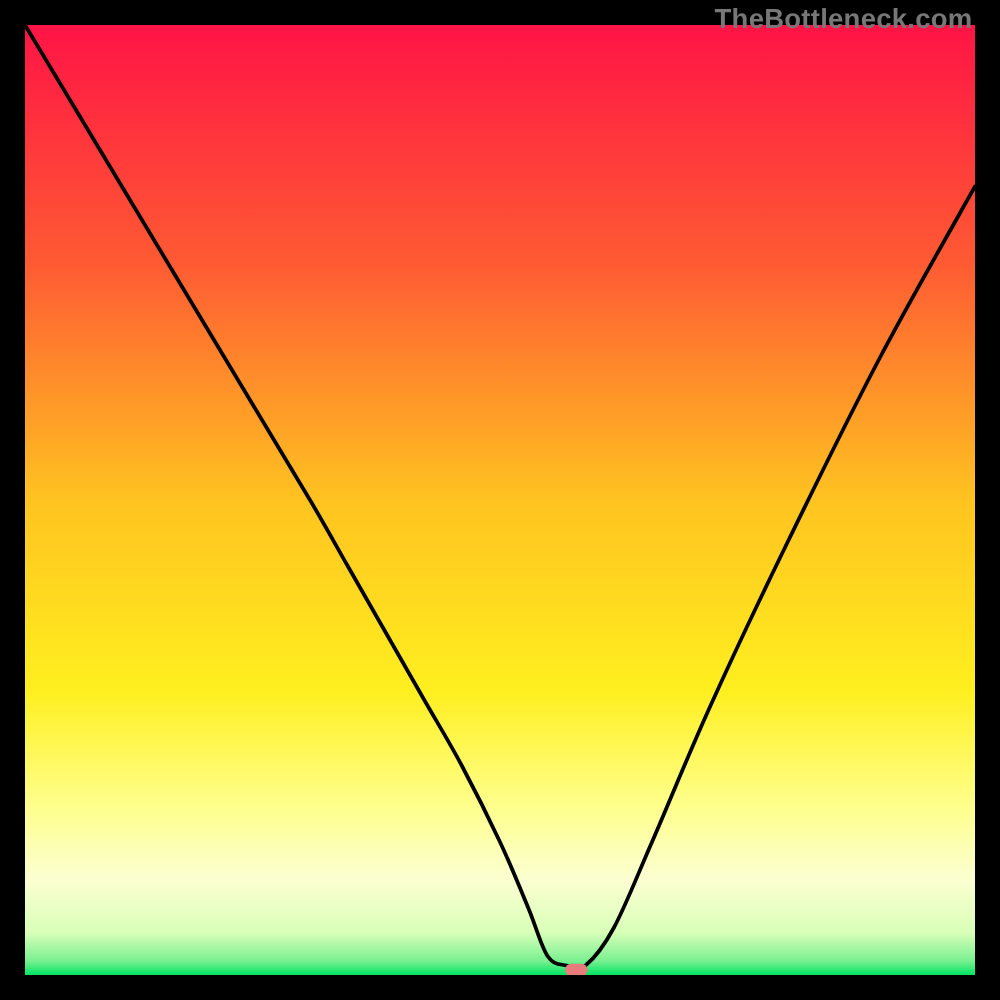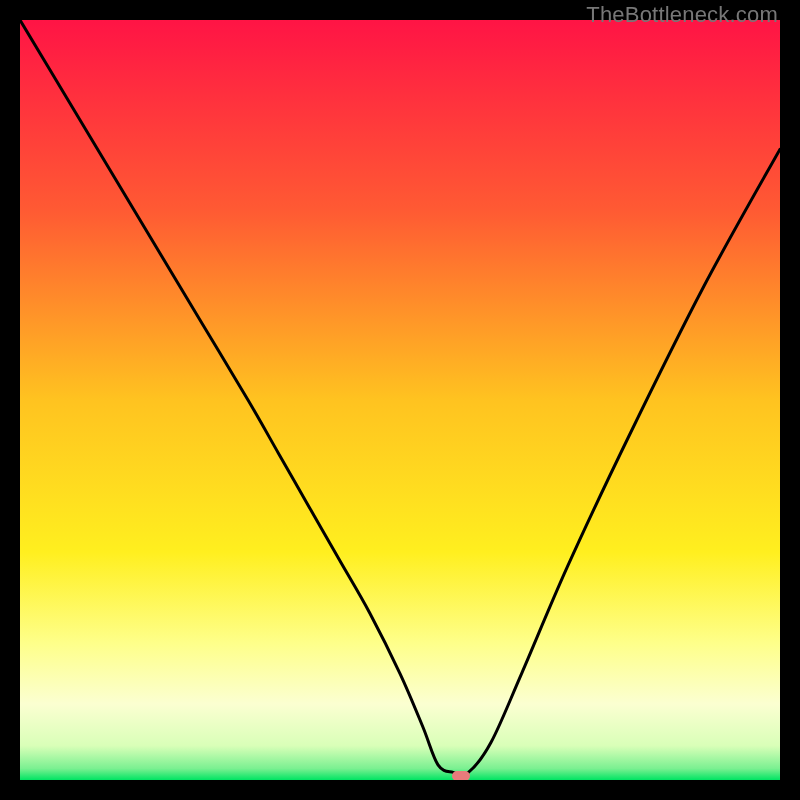--- a/index.html
+++ b/index.html
@@ -31,21 +31,21 @@
     top: 0;
     width: 100%;
     height: 100%;
   }
   .watermark {
     position: absolute;
     top: 2px;
     right: 22px;
     color: #777;
     font-size: 22px;
-    font-weight: 400;
+    font-weight: 700;
     letter-spacing: 0.2px;
     user-select: none;
   }
   .curve-svg {
     position: absolute;
     left: 0;
     top: 0;
     width: 100%;
     height: 100%;
   }

